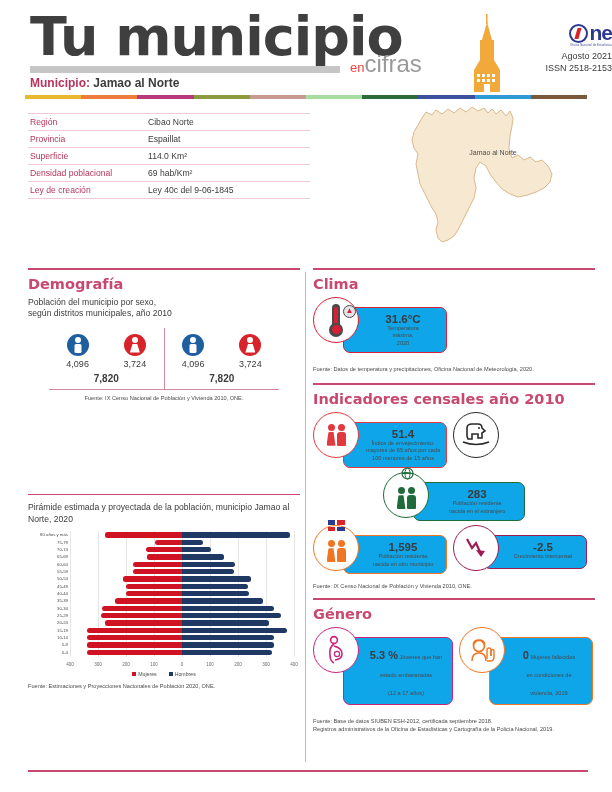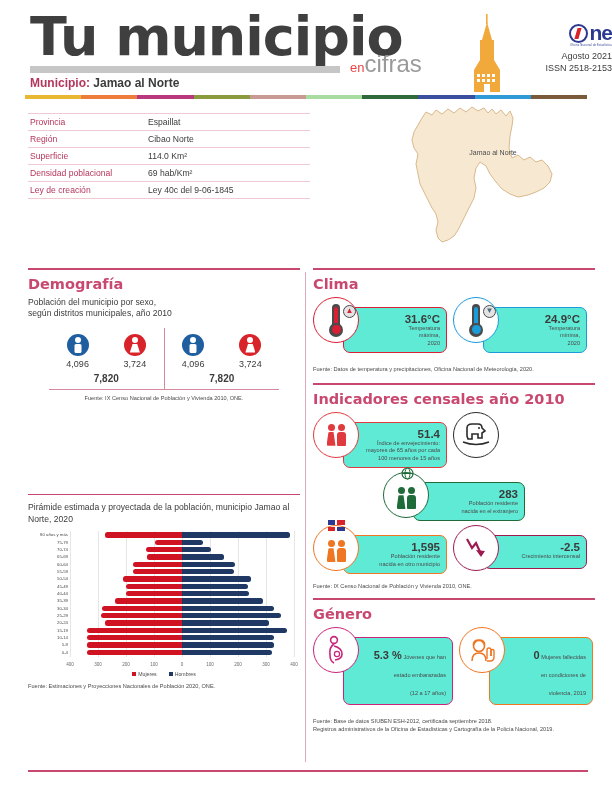--- a/index.html
+++ b/index.html
@@ -116,21 +116,21 @@
 
   
   .bubble { position: relative; display: inline-block; }
   .bub-circle {
     position: absolute; left: 0; top: 0; width: 46px; height: 46px; border-radius: 50%;
     background: #fff; border: 1.6px solid #000; z-index: 3;
     display: flex; align-items: center; justify-content: center;
   }
   .bub-box {
     margin-left: 30px; margin-top: 10px; min-height: 34px; border: 1.3px solid #000;
-    border-radius: 7px; padding: 5px 6px 5px 22px; text-align: right; background: #5eead4;
+    border-radius: 7px; padding: 5px 6px 5px 22px; text-align: center; background: #0ea5e9;
   }
   .bub-val { font-size: 11.5px; font-weight: bold; color: #3b3b3b; display:block; }
   .bub-lab { font-size: 5.6px; color: #4a4a4a; line-height: 7.5px; display:block; }
   .bub-inline { font-size: 5.6px; color: #4a4a4a; line-height: 7.5px; }
 
   .row-bubbles { display: flex; gap: 6px; margin-top: 4px; }
 
   
   .thermo { position: relative; width: 16px; height: 32px; }
   .th-stem { position: absolute; left: 4px; top: 0; width: 8px; height: 24px; background: #4a4a4a; border-radius: 4px 4px 0 0; }
@@ -208,26 +208,26 @@
         <span style="background: rgb(169, 220, 160); flex: 1 1 0%;"></span>
         <span style="background: rgb(47, 107, 58); flex: 1 1 0%;"></span>
         <span style="background: rgb(58, 79, 158); flex: 1 1 0%;"></span>
         <span style="background: rgb(47, 154, 214); flex: 1 1 0%;"></span>
         <span style="background: rgb(122, 90, 58); flex: 1 1 0%;"></span>
       </div>
   </div>
 
   <div class="info-table" id="info-table">
       <div class="info-row">
+        <div class="info-key">Región</div>
+        <div class="info-val">Cibao Norte</div>
+      </div>
+      <div class="info-row">
         <div class="info-key">Provincia</div>
         <div class="info-val">Espaillat</div>
-      </div>
-      <div class="info-row">
-        <div class="info-key">Región</div>
-        <div class="info-val">Cibao Norte</div>
       </div>
       <div class="info-row">
         <div class="info-key">Superficie</div>
         <div class="info-val">114.0 Km²</div>
       </div>
       <div class="info-row">
         <div class="info-key">Densidad poblacional</div>
         <div class="info-val">69 hab/Km²</div>
       </div>
       <div class="info-row">
@@ -485,35 +485,20 @@
           <div class="thermo">
             <div class="th-stem"></div>
             <div class="th-inner" style="background:#d81f35;"></div>
             <div class="th-bulb"></div>
             <div class="th-bulb-in" style="background:#d81f35;"></div>
             <div class="th-arrow" style="color:#d81f35;">▲</div>
           </div>
         </div>
       </div>
 
-      <div class="bubble" style="width:134px;">
-        <div class="bub-box" style="border-color:#1b9bd8;">
-          <span class="bub-val">24.9°C</span>
-          <span class="bub-lab" id="clima-lab-1">Temperatura<br>mínima,<br>2020</span>
-        </div>
-        <div class="bub-circle" style="border-color:#1b9bd8;">
-          <div class="thermo">
-            <div class="th-stem"></div>
-            <div class="th-inner" style="background:#1b9bd8;"></div>
-            <div class="th-bulb"></div>
-            <div class="th-bulb-in" style="background:#1b9bd8;"></div>
-            <div class="th-arrow" style="color:#4a6b80;">▼</div>
-          </div>
-        </div>
-      </div>
     </div>
     <div class="source" style="margin-top:12px;">Fuente: Datos de temperatura y precipitaciones, Oficina Nacional de Meteorología, 2020.</div>
 
     <div class="sec-rule" style="margin-top:10px;"></div>
     <div class="sec-title">Indicadores censales año 2010</div>
 
     <div class="row-bubbles">
       <div class="bubble" style="width:134px;">
         <div class="bub-box" style="border-color:#e03a3e;">
           <span class="bub-val">51.4</span>

